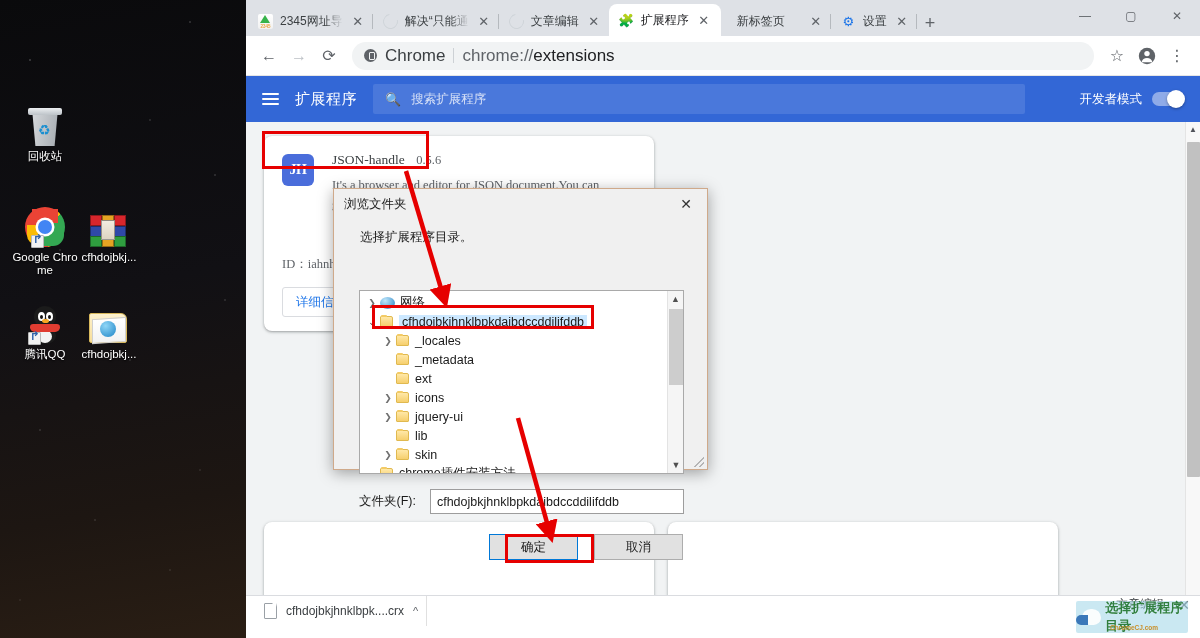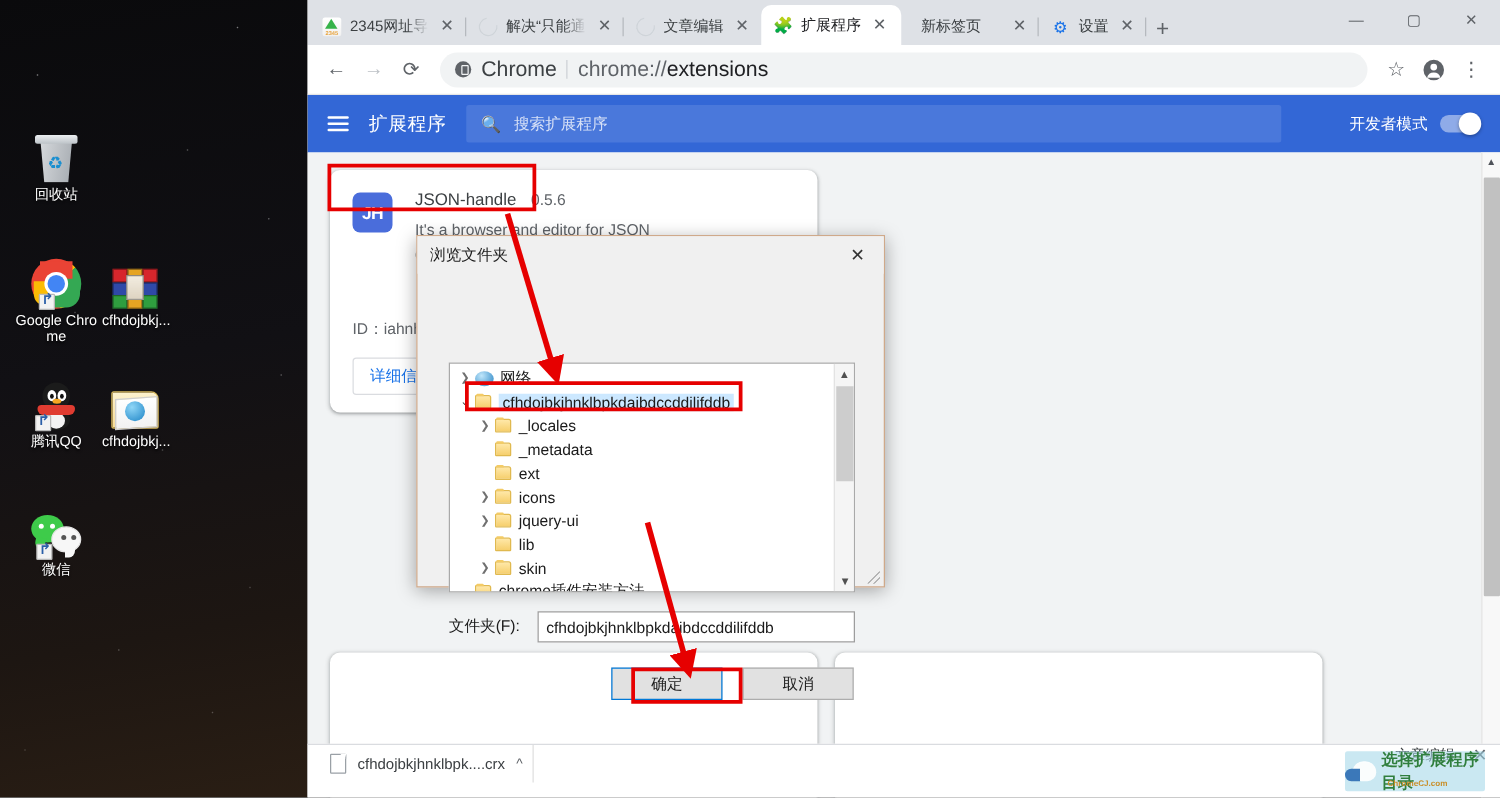--- a/index.html
+++ b/index.html
@@ -189,21 +189,21 @@
   #extbody { position: relative; height: 552px; background: #f1f3f4; }
   #extrow {
     display: flex; gap: 16px; padding: 16px 18px 0 18px; align-items: center;
   }
   .ebtn {
     height: 32px; padding: 0 14px; border: 1px solid #dadce0; border-radius: 3px;
     background: #fff; color: #3c4043; font-size: 12.5px; display: flex; align-items: center;
   }
   .ebtn.pressed { background: #eef1f5; }
   #loadbox { position: relative; }
-  #cards { display: flex; gap: 14px; padding: 14px 18px; }
+  #cards { display: flex; gap: 14px; padding: 14px 18px; font-family: Liberation Serif, serif; }
   .card {
     width: 390px; min-height: 190px; background: #fff; border-radius: 8px;
     box-shadow: 0 1px 2px rgba(60,64,67,.3), 0 1px 3px 1px rgba(60,64,67,.15);
     padding: 16px 18px 0 18px; position: relative;
   }
   .card .top { display: flex; gap: 18px; }
   .exticon { width: 32px; height: 32px; border-radius: 6px; background: #4a6ddb;
     color:#fff; font-size: 14px; font-weight: bold; display:flex; align-items:center;
     justify-content:center; letter-spacing:-.5px; flex: 0 0 32px; margin-top: 2px;}
   .card .name { font-size: 13.5px; color: #3c4043; }
@@ -371,34 +371,20 @@
     <div class="glyph">
       <div class="ic-folder">
           <div class="back"></div>
           <div class="front"></div>
           <div class="globe"></div>
         </div>
     </div>
     <div class="cap">cfhdojbkj...</div>
   </div>
 
-  <div class="dicon" style="left:8px; top:404px;">
-    <div class="glyph">
-      <div class="ic-wx">
-        <div class="b1"></div>
-          <div class="b2"></div>
-        <div class="d" style="left:6px; top:7px;"></div>
-          <div class="d" style="left:15px; top:7px;"></div>
-        <div class="dd" style="right:12px; top:16px; background:#555;"></div>
-          <div class="dd" style="right:4px; top:16px; background:#555;"></div>
-        <div class="shortcut-arrow" style="left:4px; bottom:-2px;"></div>
-      </div>
-    </div>
-    <div class="cap">微信</div>
-  </div>
 </div>
 
 <div id="browser">
 
   <div id="tabstrip">
     <div class="tab">
       <span class="favicon fav-2345"></span>
       <span class="label">2345网址导</span>
       <span class="tabx">✕</span>
       <span class="sep"></span>
@@ -537,20 +523,21 @@
       <span class="wsub">ChromeCJ.com</span>
     </div>
   </div>
 </div>
 
 <div id="filedlg">
   <div class="dtitle">
     <span>浏览文件夹</span>
     <span class="dclose">✕</span>
   </div>
+  <div class="prompt">选择扩展程序目录。</div>
 
   <div id="treewrap">
     <div id="treelist" style="padding-top:2px;">
         <div class="trow" style="padding-left: 4px;">
           <span class="chev">❯</span>
           <span class="net"></span>
           <span class="lbl">网络</span>
         </div>
         <div class="trow sel" style="padding-left: 4px;">
           <span class="chev open">⌄</span>

